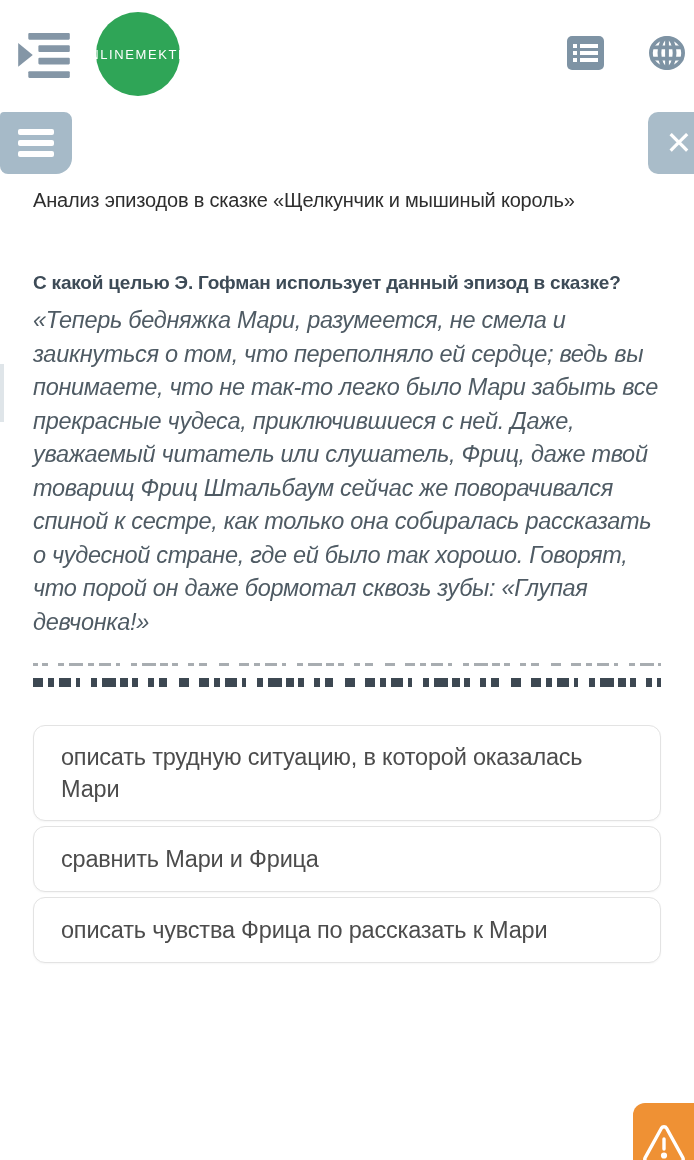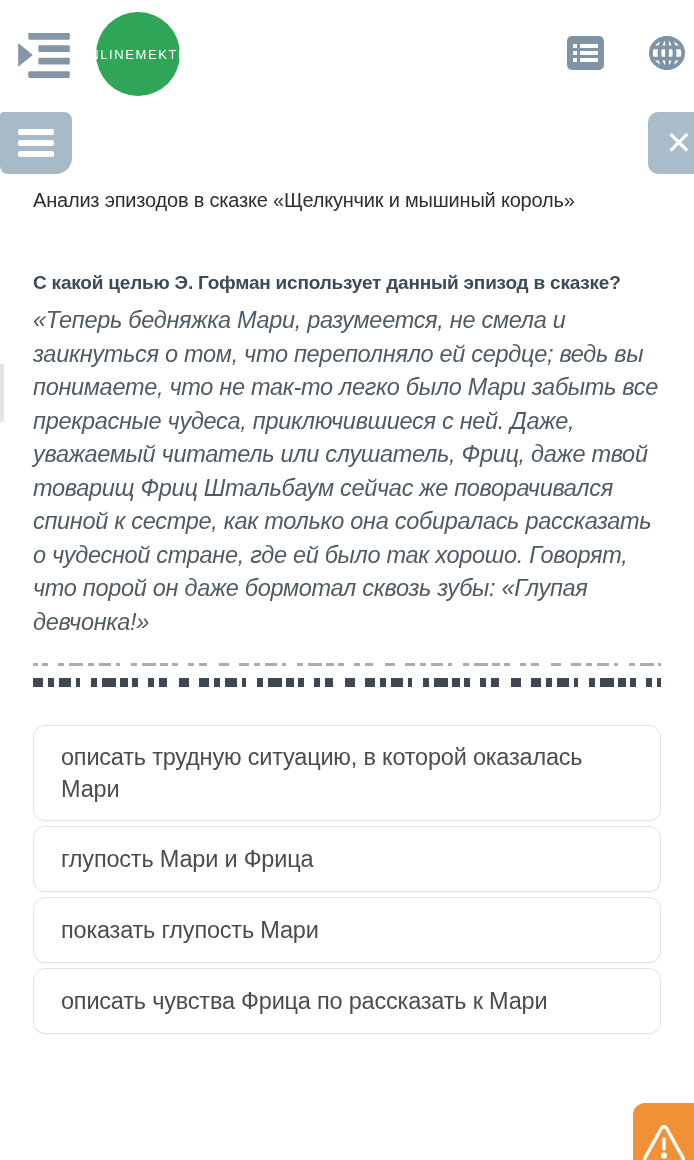--- a/index.html
+++ b/index.html
@@ -158,22 +158,21 @@
 
   <main class="content">
     <h1 class="page-title">Анализ эпизодов в сказке «Щелкунчик и мышиный король»</h1>
     <h2 class="question">С какой целью Э. Гофман использует данный эпизод в сказке?</h2>
     <p class="quote">«Теперь бедняжка Мари, разумеется, не смела и заикнуться о том, что переполняло ей сердце; ведь вы понимаете, что не так-то легко было Мари забыть все прекрасные чудеса, приключившиеся с ней. Даже, уважаемый читатель или слушатель, Фриц, даже твой товарищ Фриц Штальбаум сейчас же поворачивался спиной к сестре, как только она собиралась рассказать о чудесной стране, где ей было так хорошо. Говорят, что порой он даже бормотал сквозь зубы: «Глупая девчонка!»</p>
 
     <div class="redacted"></div>
 
     <div class="options">
       <div class="option">описать трудную ситуацию, в которой оказалась Мари</div>
-      <div class="option">глупость Мари и Фрица</div>
-      <div class="option">показать глупость Мари</div>
+      <div class="option">сравнить Мари и Фрица</div>
       <div class="option">описать чувства Фрица по рассказать к Мари</div>
     </div>
   </main>
 
   <div class="left-strip"></div>
 
   <button class="warning-btn">
     <span>
       <svg width="44" height="42" viewBox="0 0 44 42" fill="none" stroke="#fff" stroke-width="3.4" stroke-linejoin="round" stroke-linecap="round" xmlns="http://www.w3.org/2000/svg">
         <path d="M19.4 4.2 L3.2 33.6 a3 3 0 0 0 2.6 4.5 h32.4 a3 3 0 0 0 2.6 -4.5 L24.6 4.2 a3 3 0 0 0 -5.2 0 z"></path>

